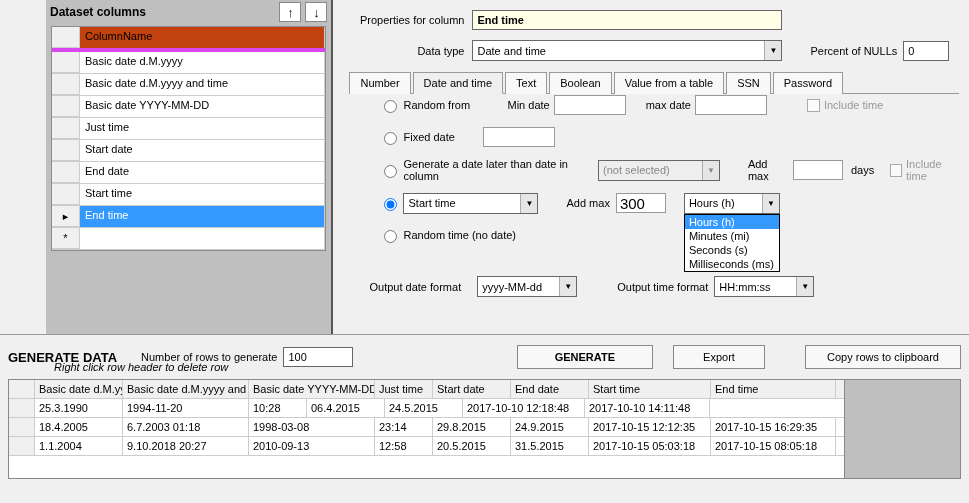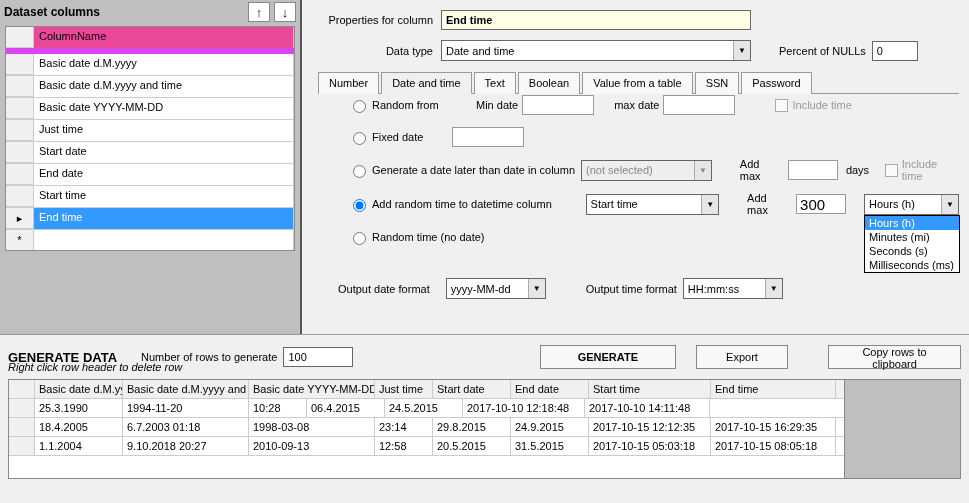--- a/index.html
+++ b/index.html
@@ -10,20 +10,21 @@
     font-size: 11px;
     background: #f0f0f0;
     width: 969px;
     height: 503px;
     overflow: hidden;
   }
   .top-area {
     display: flex;
     height: 335px;
     border-bottom: 1px solid #999;
+    padding-left: 46px;
   }
   .left-panel {
     width: 300px;
     background: #bfbfbf;
     position: relative;
     padding: 0 0 0 0;
   }
   .left-panel-header {
     display: flex;
     align-items: center;
@@ -50,22 +51,22 @@
   .grid-wrap {
     margin: 2px 5px 0 5px;
     background: #fff;
     border: 1px solid #8c8c8c;
     height: 225px;
     overflow: hidden;
     position: relative;
   }
   .grid-header-row {
     display: flex;
-    background: #ec4899;
-    border-bottom: 6px solid #d946ef;
+    background: #c2410c;
+    border-bottom: 4px solid #d946ef;
     justify-content: flex-end;
   }
   .row-marker {
     width: 28px;
     background: #f0f0f0;
     border-right: 1px solid #ccc;
     border-bottom: 1px solid #ccc;
     display: flex;
     align-items: center;
     justify-content: center;
@@ -404,21 +405,20 @@
         <input class="mini-txt" style="width: 50px; margin-left: 6px;">
         <span style="margin-left:8px">days</span>
         <span class="checkbox-dis" style="margin-left:16px">
             <span class="checkbox-box"></span>
             <span>Include time</span>
           </span>
       </div>
 
       <div class="radio-line">
         <input type="radio" class="radio" name="mode" checked="" style="">
-        <span style="width:216px">Add random time to datetime column</span>
         <div class="combo" style="width:135px">
           <span class="combo-text">Start time</span>
             <span class="combo-btn"></span>
         </div>
         <span style="margin-left:28px">Add max</span>
         <input class="mini-txt" style="width: 50px; margin-left: 6px;" value="300">
         <div class="combo" style="width:96px;margin-left:18px;position:relative">
           <span class="combo-text">Hours (h)</span>
             <span class="combo-btn"></span>
           <div class="dropdown-open" style="left:-1px;top:20px;width:96px">
@@ -452,21 +452,21 @@
 </div>
 
 <div class="bottom-area">
   <div class="gen-head">
     <span class="gen-title">GENERATE DATA</span>
     <span style="margin-right:6px">Number of rows to generate</span>
     <input class="txt" style="width: 70px;" value="100">
     <span style="flex:1"></span>
     <button class="btn bold" style="margin-right:20px">GENERATE</button>
     <button class="btn" style="width:92px;margin-right:40px">Export</button>
-    <button class="btn" style="width:133px">Copy rows to clipboard</button>
+    <button class="btn" style="width:156px">Copy rows to clipboard</button>
   </div>
 
   <div class="data-table-wrap">
     <div class="dt-scrollpad"></div>
     <div class="dt-row header">
       <div class="dt-marker"></div>
       <div class="dt-cell c0">Basic date d.M.yyyy</div>
       <div class="dt-cell c1">Basic date d.M.yyyy and time</div>
       <div class="dt-cell c2">Basic date YYYY-MM-DD</div>
       <div class="dt-cell c3">Just time</div>

